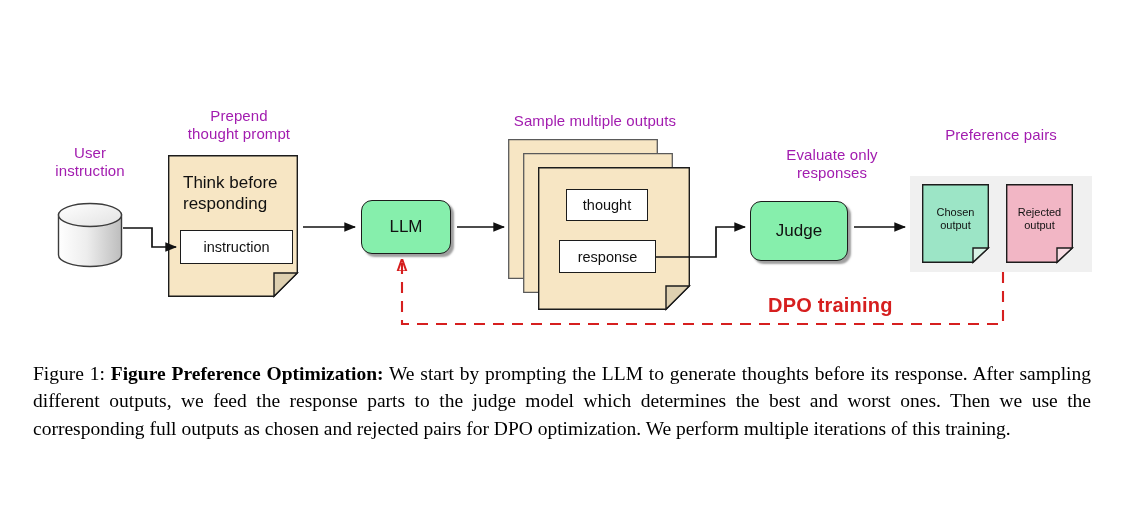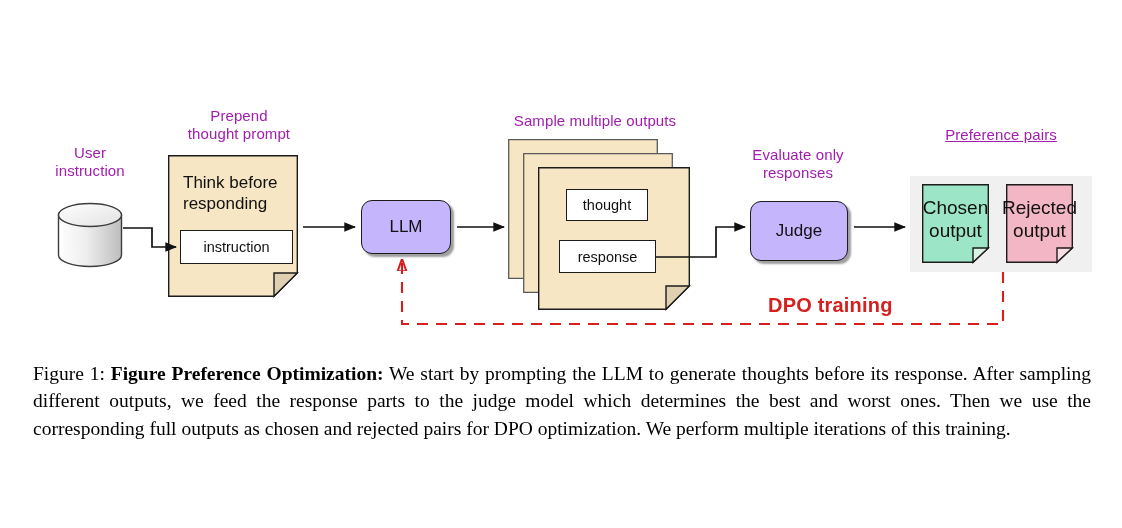--- a/index.html
+++ b/index.html
@@ -61,21 +61,21 @@
   
   .doc {
     position: absolute;
     box-sizing: border-box;
   }
 
   
   .proc {
     position: absolute;
     box-sizing: border-box;
-    background: #c4b5fd;
+    background: #86efac;
     border: 1.3px solid #1c1c1c;
     border-radius: 11px;
     box-shadow: 3px 3px 2px rgba(80,80,80,0.55);
     display: flex;
     align-items: center;
     justify-content: center;
     font-size: 17px;
     color: #111;
   }
 
@@ -103,21 +103,21 @@
   }
 
   .note {
     position: absolute;
     box-sizing: border-box;
     border: 1.3px solid #1c1c1c;
     display: flex;
     align-items: center;
     justify-content: center;
     text-align: center;
-    font-size: 19px;
+    font-size: 11px;
     color: #111;
     line-height: 1.22;
     white-space: pre-line;
   }
 
   .dpo-label {
     position: absolute;
     left: 768px;
     top: 294px;
     font-size: 20px;
@@ -199,26 +199,26 @@
     </div>
     <div class="doc" style="left:538px; top:167px; width:152px; height:143px;">
       <svg width="152" height="143" viewBox="0 0 152 143">
         <path d="M0.7,0.7 L151.3,0.7 L151.3,119 L128,142.3 L0.7,142.3 Z" fill="#f7e6c4" stroke="#1c1c1c" stroke-width="1.4"></path>
         <path d="M151.3,119 L128,119 L128,142.3 Z" fill="#ded0b0" stroke="#1c1c1c" stroke-width="1.4"></path>
       </svg>
     </div>
     <div class="field" style="left:566px; top:189px; width:82px; height:32px;">thought</div>
     <div class="field" style="left:559px; top:240px; width:97px; height:33px;">response</div>
 
-    <div class="lbl" style="left:733px; top:146px; width:130px;">Evaluate only
+    <div class="lbl" style="left:767px; top:146px; width:130px;">Evaluate only
 responses</div>
 
     <div class="proc" style="left:750px; top:201px; width:98px; height:60px;">Judge</div>
 
-    <div class="lbl" style="left:920px; top:126px; width:162px;text-decoration:underline;">Preference pairs</div>
+    <div class="lbl" style="left:920px; top:126px; width:162px;">Preference pairs</div>
 
     <div class="pref-panel"></div>
 
     <div class="doc" style="left:922px; top:184px; width:67px; height:79px;">
       <svg width="67" height="79" viewBox="0 0 67 79">
         <path d="M0.7,0.7 L66.3,0.7 L66.3,64 L51,78.3 L0.7,78.3 Z" fill="#9ce5c6" stroke="#1c1c1c" stroke-width="1.4"></path>
         <path d="M66.3,64 L51,64 L51,78.3 Z" fill="#d8f2e6" stroke="#1c1c1c" stroke-width="1.4"></path>
       </svg>
     </div>
     <div class="note" style="left:922px; top:184px; width:67px; height:70px; border:none;">Chosen

